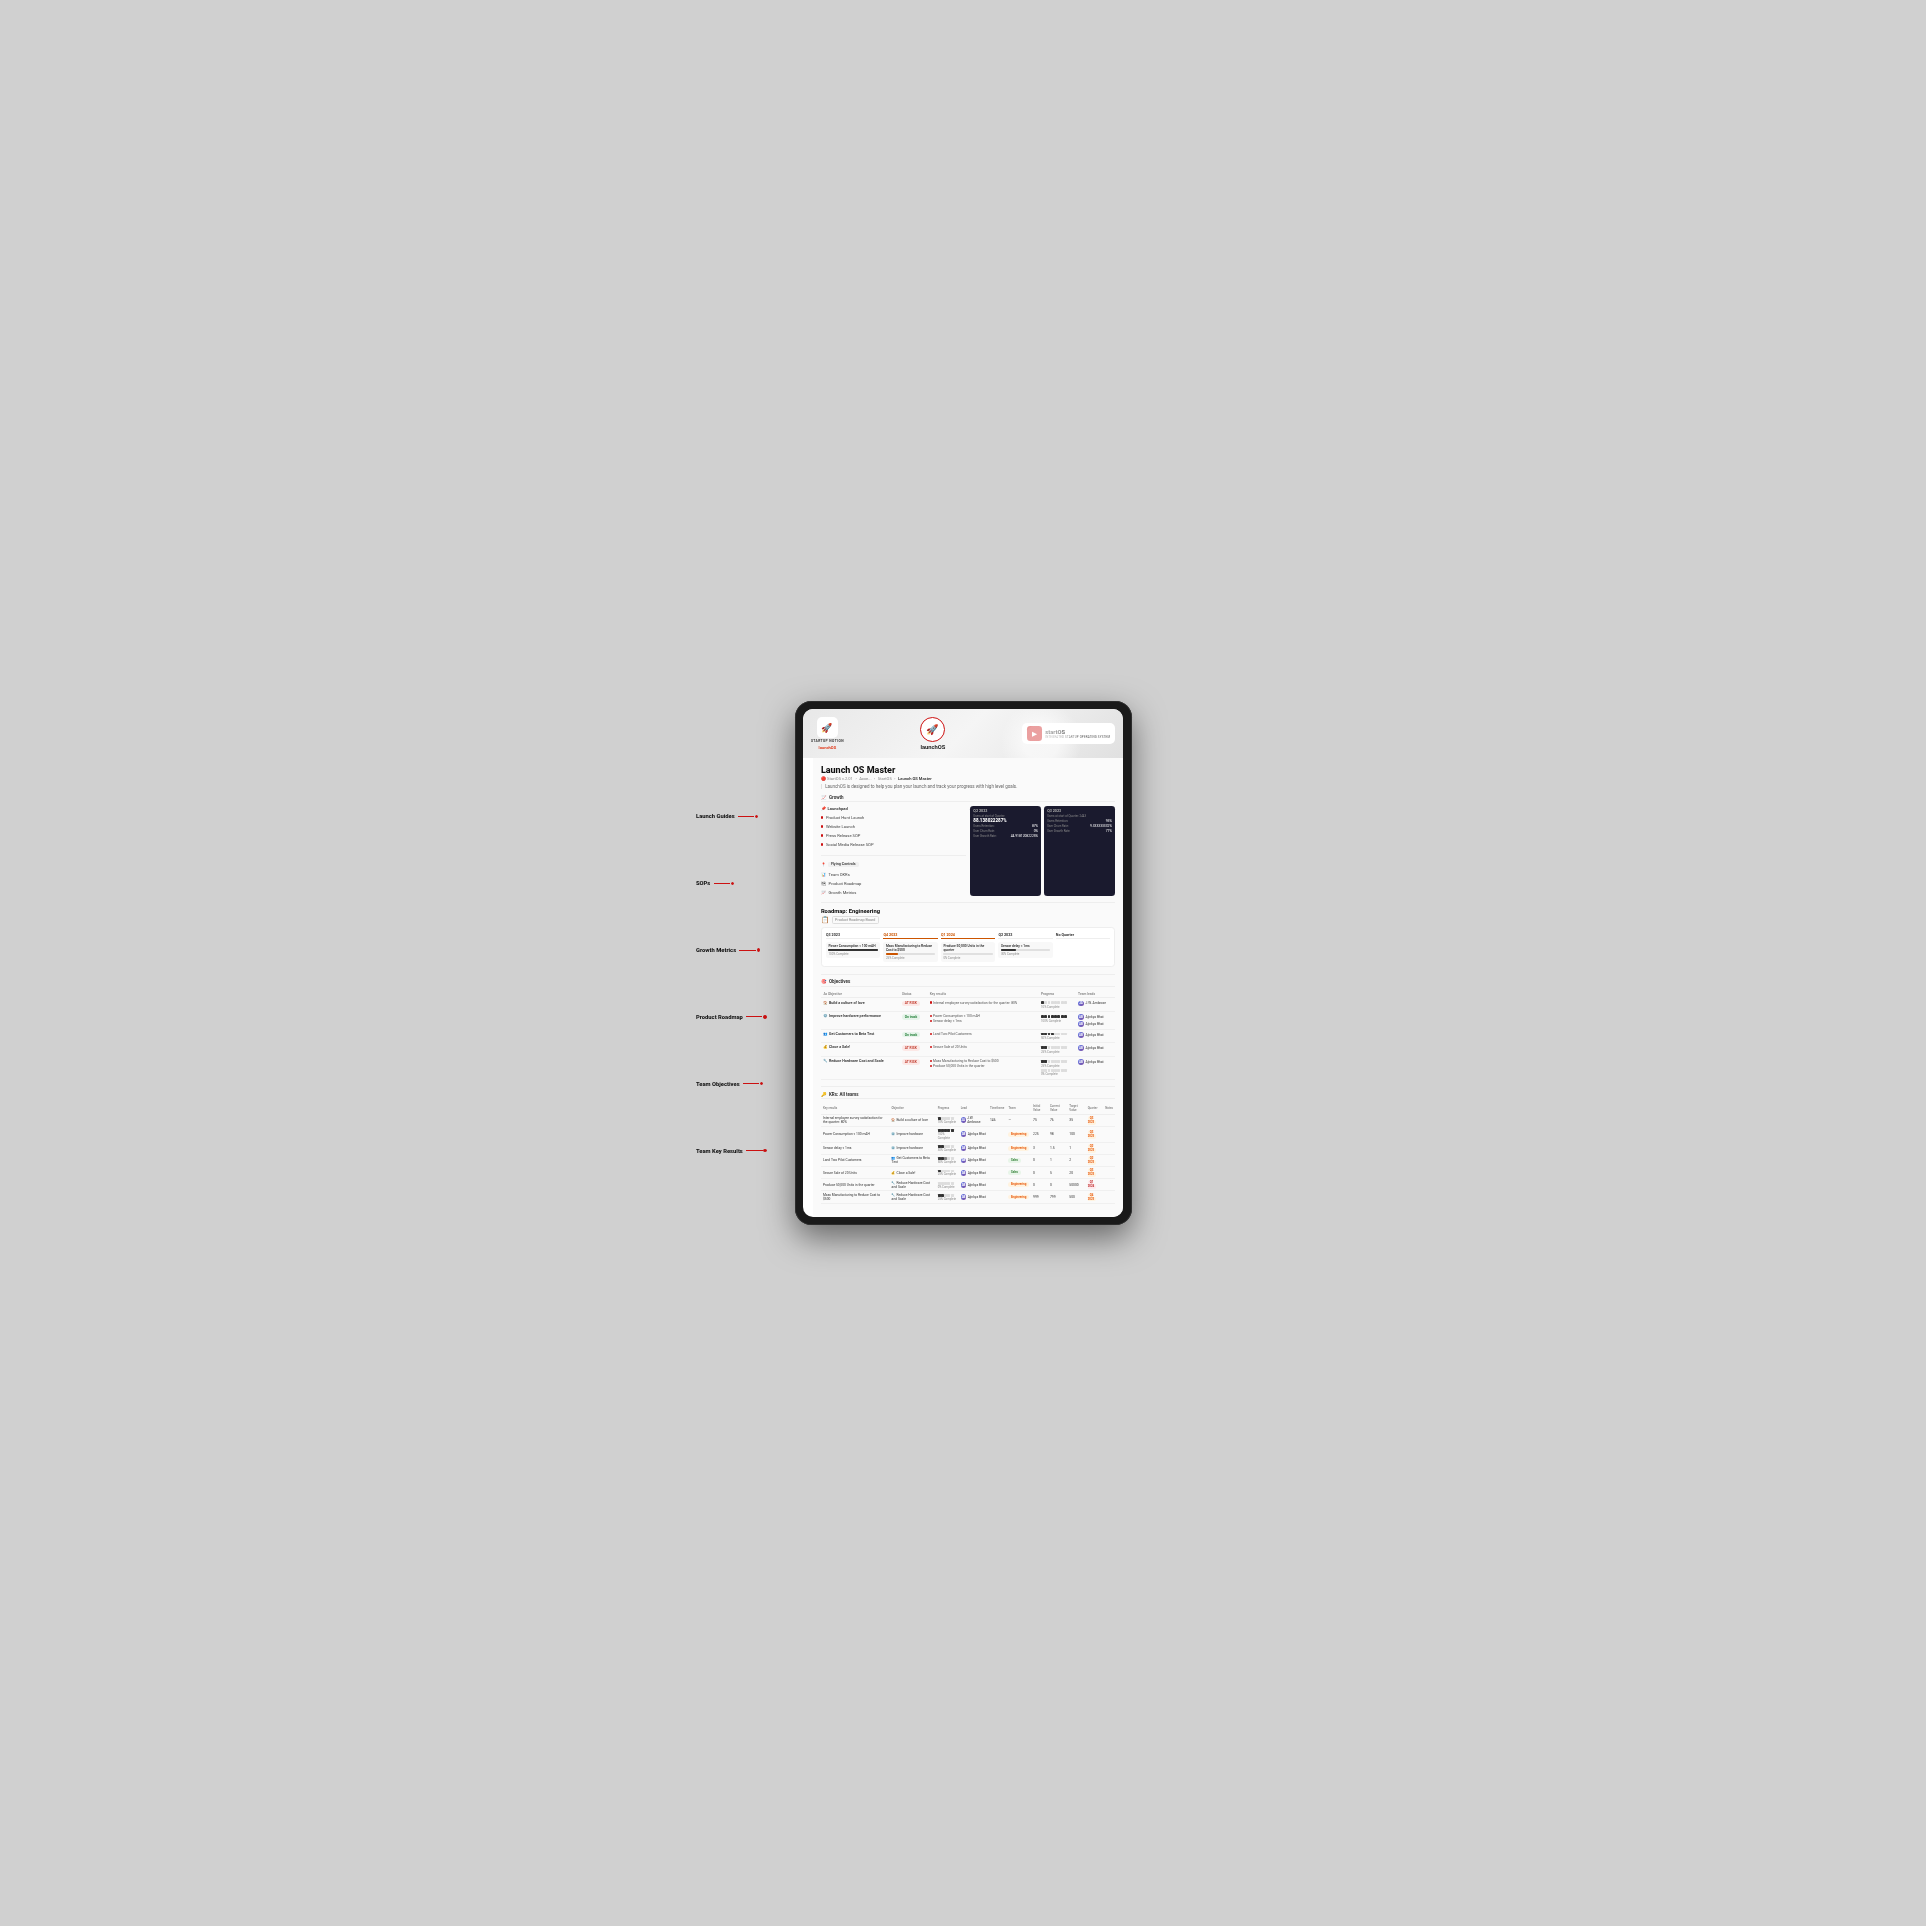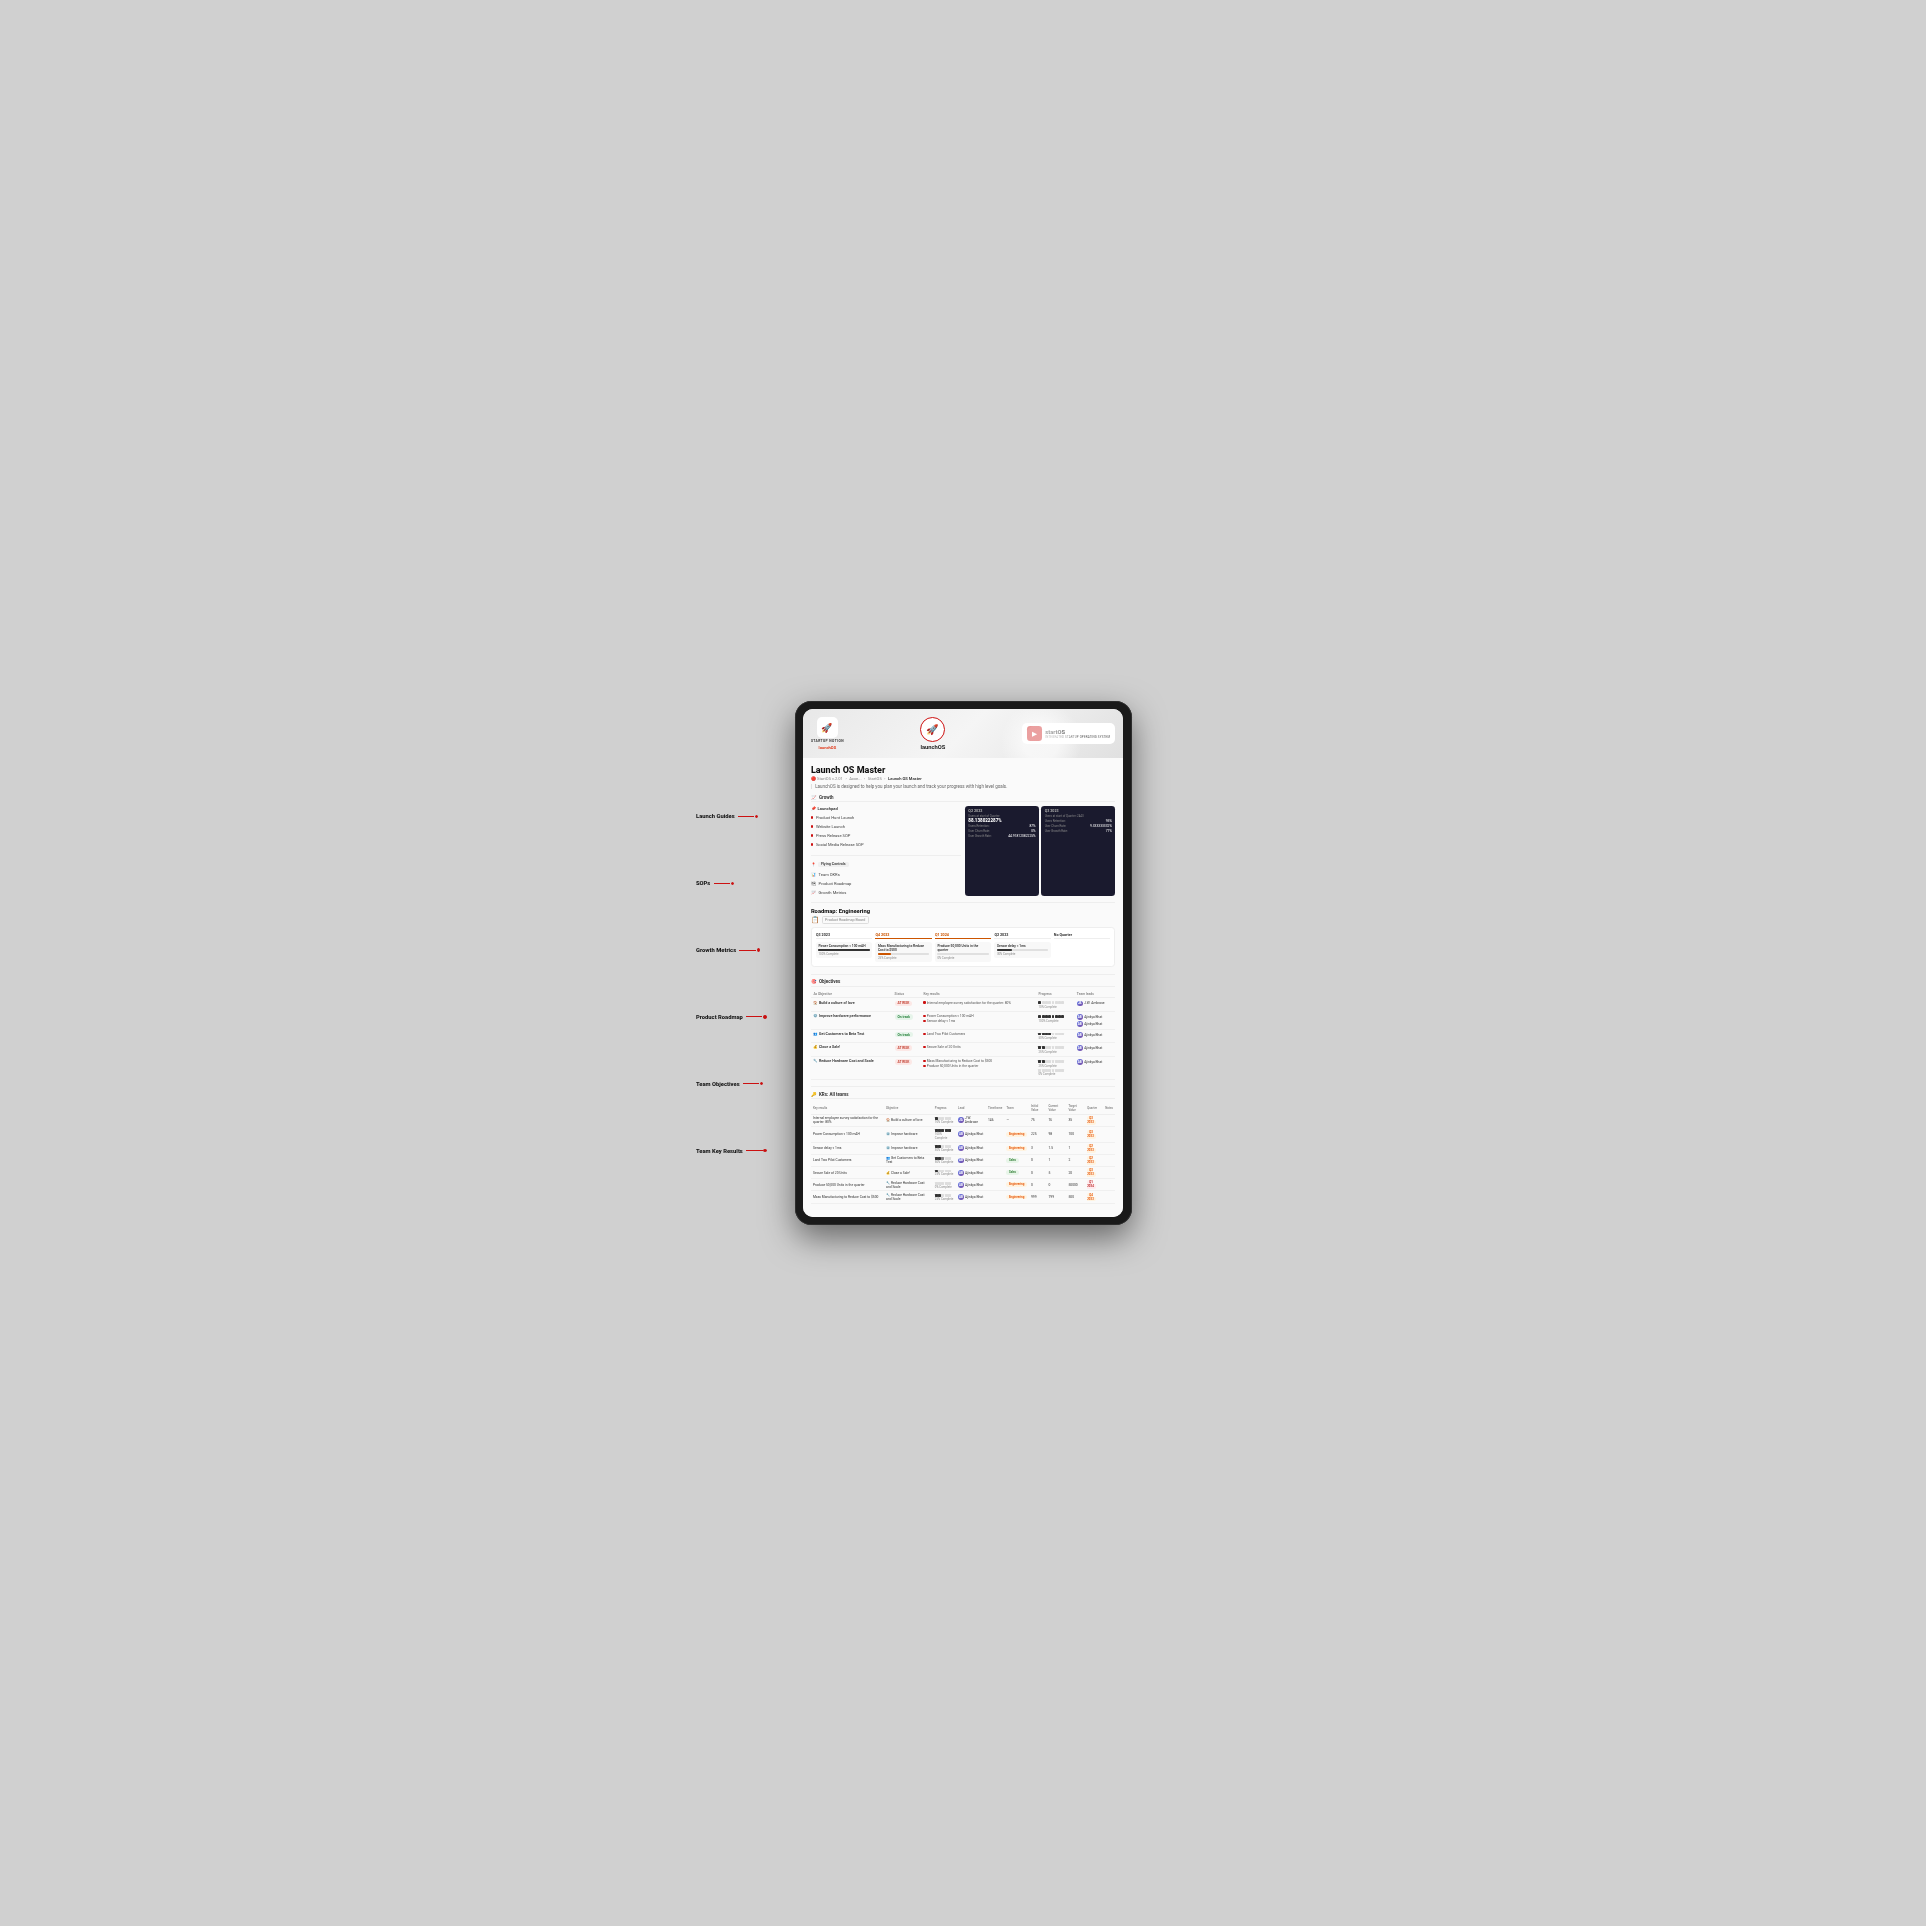--- a/index.html
+++ b/index.html
@@ -141,20 +141,21 @@
       font-size: 2.9px;
       color: #555;
       letter-spacing: 0.2px;
       text-transform: uppercase;
     }
 
     
     .main-content {
       padding: 6.6px 8.2px;
       background: #fafafa;
+      margin-left: 10px;
     }
 
     .page-title {
       font-size: 9px;
       font-weight: 800;
       color: #111;
       margin-bottom: 1.6px;
     }
 
     .breadcrumb {

